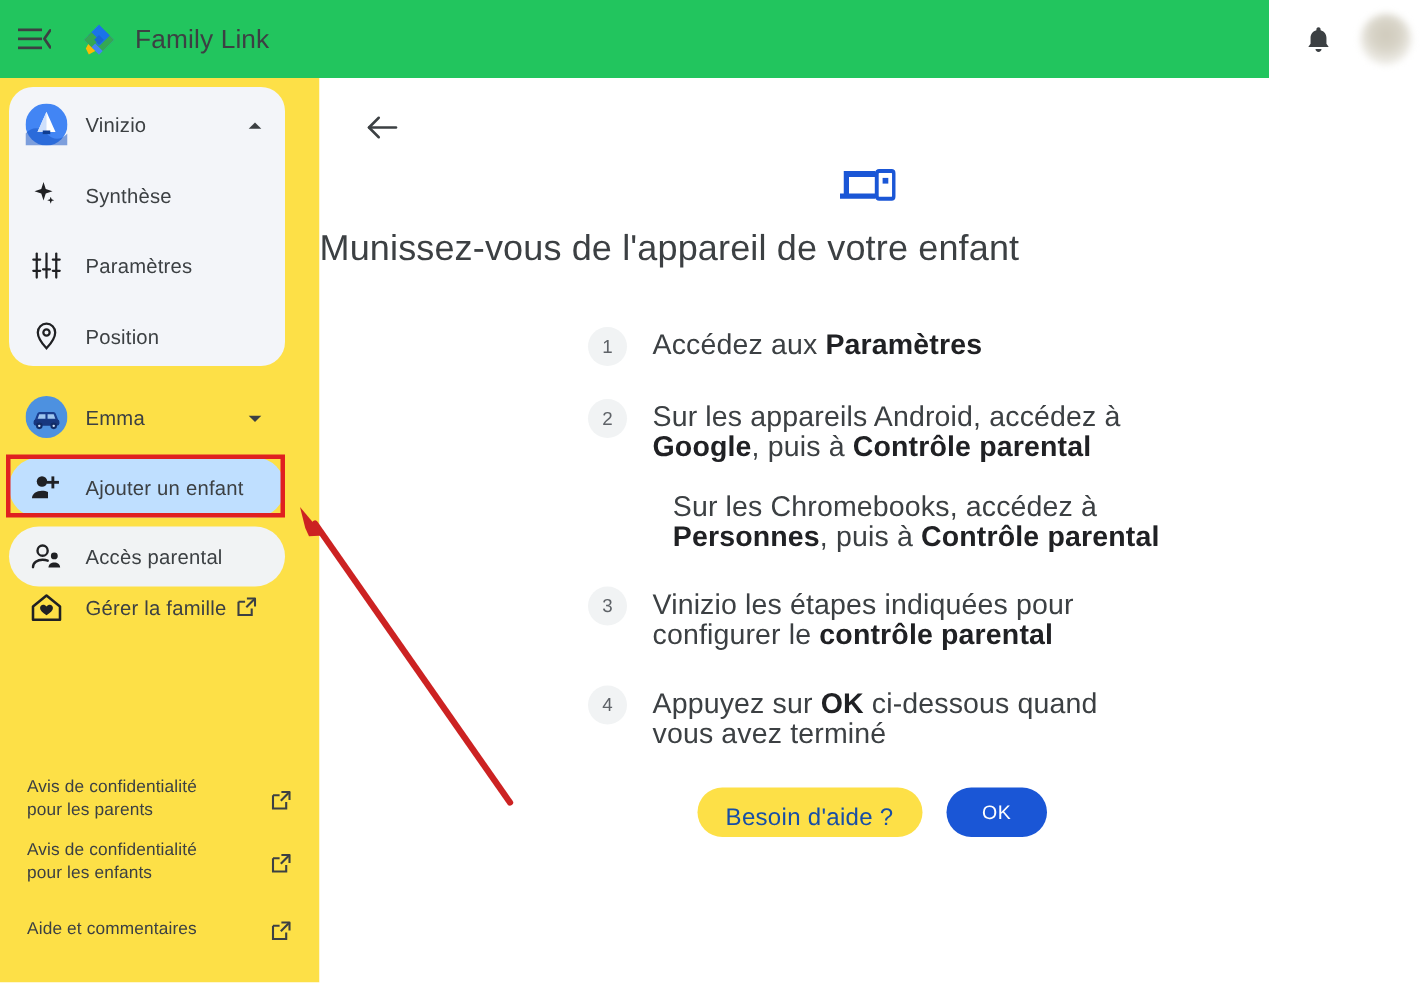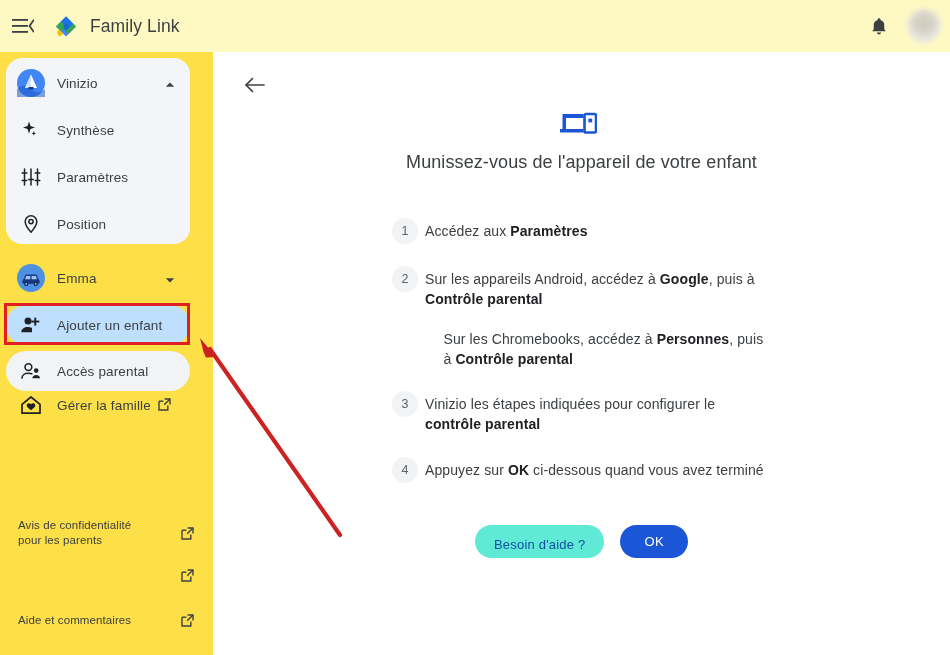--- a/index.html
+++ b/index.html
@@ -13,23 +13,23 @@
     font-family: "Liberation Sans", sans-serif;
     color: #202124;
     overflow: hidden;
     position: relative;
   }
 
   
   .topbar {
     position: absolute;
     top: 0; left: 0;
-    width: 950px;
+    width: 846px;
     height: 52px;
-    background: #fef9c3;
+    background: #22c55e;
     display: flex;
     align-items: center;
   }
   .menu-btn {
     position: absolute;
     left: 10px;
     top: 14px;
     width: 26px;
     height: 24px;
     display: flex;
@@ -197,22 +197,22 @@
     left: 346px;
     top: 57px;
     width: 38px;
     height: 32px;
   }
   .page-title {
     position: absolute;
     left: 0;
     top: 100px;
     width: 737px;
-    text-align: center;
-    font-size: 18px;
+    text-align: left;
+    font-size: 24px;
     color: #3c4043;
     letter-spacing: .1px;
     font-weight: 400;
   }
 
   .steps {
     position: absolute;
     left: 179px;
     top: 169px;
     width: 400px;
@@ -229,47 +229,47 @@
     background: #f1f3f4;
     color: #5f6368;
     font-size: 12.5px;
     display: flex;
     align-items: center;
     justify-content: center;
     flex: 0 0 auto;
     margin-top: -3px;
   }
   .step-text {
-    margin-left: 7px;
-    font-size: 14px;
+    margin-left: 17px;
+    font-size: 19px;
     line-height: 20px;
     color: #3c4043;
     letter-spacing: .1px;
     max-width: 330px;
   }
   .step-text b { font-weight: 700; color: #202124; }
 
   .actions {
     position: absolute;
     left: 0;
     top: 473px;
     width: 737px;
     display: flex;
     justify-content: center;
     align-items: center;
     gap: 16px;
   }
   .btn-help {
-    background: #5eead4;
+    background: #fde047;
     color: #174ea6;
     border: none;
     border-radius: 18px;
     height: 33px;
     padding: 12px 19px;
-    font-size: 13px;
+    font-size: 16px;
     font-family: "Liberation Sans", sans-serif;
     letter-spacing: .2px;
     cursor: pointer;
   }
   .btn-ok {
     background: #1a56d6;
     color: #ffffff;
     border: none;
     border-radius: 18px;
     height: 33px;
@@ -469,20 +469,21 @@
         <svg width="15" height="15" viewBox="0 0 15 15" aria-hidden="true">
           <path d="M2 4.2 L2 13 L10.8 13 L10.8 8.6" fill="none" stroke="#3c4043" stroke-width="1.4"></path>
           <path d="M2 4.2 L6.4 4.2" fill="none" stroke="#3c4043" stroke-width="1.4"></path>
           <path d="M7.6 2 L13 2 L13 7.4" fill="none" stroke="#3c4043" stroke-width="1.4" stroke-linejoin="round"></path>
           <path d="M13 2 L7.2 7.8" fill="none" stroke="#3c4043" stroke-width="1.4"></path>
         </svg>
       </span>
     </div>
 
     <div class="footer-row">
+      <span class="footer-label">Avis de confidentialité pour les enfants</span>
       <span class="ext-icon">
         <svg width="15" height="15" viewBox="0 0 15 15" aria-hidden="true">
           <path d="M2 4.2 L2 13 L10.8 13 L10.8 8.6" fill="none" stroke="#3c4043" stroke-width="1.4"></path>
           <path d="M2 4.2 L6.4 4.2" fill="none" stroke="#3c4043" stroke-width="1.4"></path>
           <path d="M7.6 2 L13 2 L13 7.4" fill="none" stroke="#3c4043" stroke-width="1.4" stroke-linejoin="round"></path>
           <path d="M13 2 L7.2 7.8" fill="none" stroke="#3c4043" stroke-width="1.4"></path>
         </svg>
       </span>
     </div>
 

